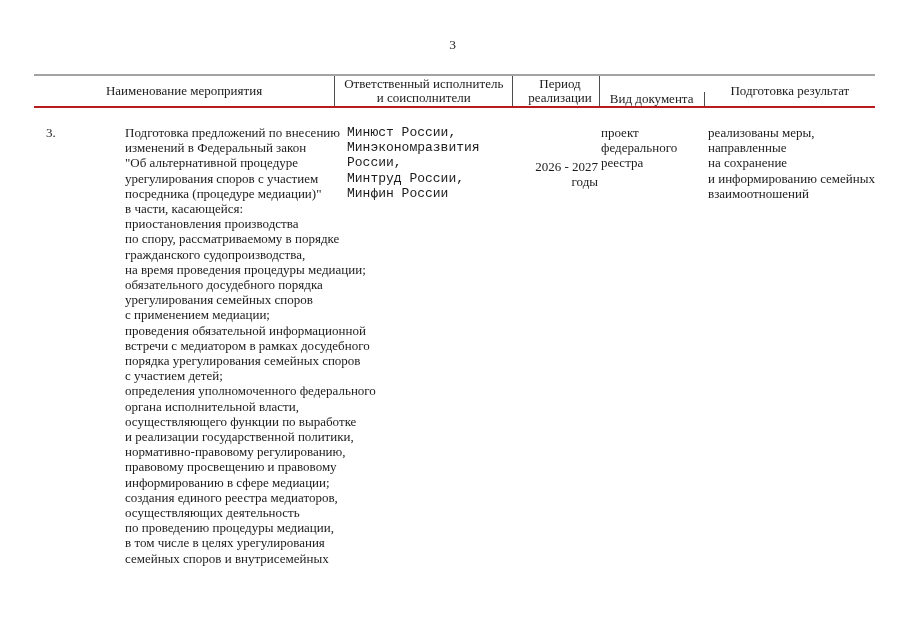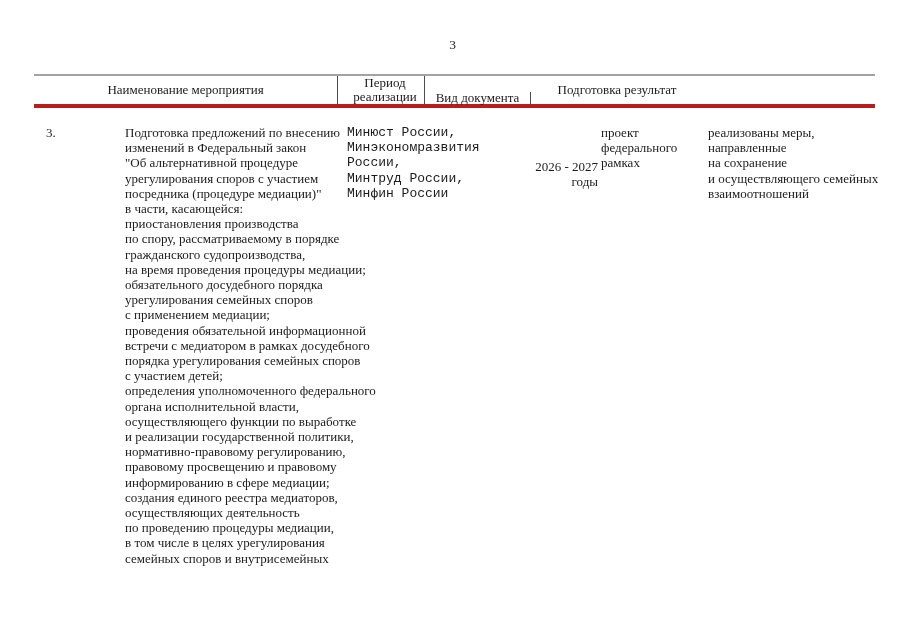--- a/index.html
+++ b/index.html
@@ -26,21 +26,21 @@
     line-height: 15px;
   }
   .thead {
     position: absolute;
     top: 74px;
     left: 34px;
     width: 841px;
     height: 34px;
     box-sizing: border-box;
     border-top: 2px solid #a3a3a3;
-    border-bottom: 4px solid #b91c1c;
+    border-bottom: 2px solid #b91c1c;
     display: flex;
     align-items: stretch;
   }
   .th {
     box-sizing: border-box;
     display: flex;
     align-items: center;
     justify-content: center;
     text-align: center;
     font-size: 13px;
@@ -70,20 +70,22 @@
 </style>
 </head>
 <body>
 
 <div class="page">
 
   <div class="page-number">3</div>
 
   <div class="thead">
     <div class="th th-0">Наименование мероприятия</div>
+    <div class="th th-1">Ответственный исполнитель
+и соисполнители</div>
     <div class="th th-2">Период
 реализации</div>
     <div class="th th-3">Вид документа</div>
     <div class="th th-4">Подготовка результат</div>
   </div>
 
   <div class="tbody">
     <div class="cell row-num">3.</div>
     <div class="cell c-activity">Подготовка предложений по внесению
 изменений в Федеральный закон
@@ -115,21 +117,21 @@
 в том числе в целях урегулирования
 семейных споров и внутрисемейных</div>
     <div class="cell c-exec">Минюст России,
 Минэкономразвития России,
 Минтруд России,
 Минфин России</div>
     <div class="cell c-period">2026 - 2027
 годы</div>
     <div class="cell c-doc">проект
 федерального
-рамках</div>
+реестра</div>
     <div class="cell c-result">реализованы меры,
 направленные
 на сохранение
-и осуществляющего семейных
+и информированию семейных
 взаимоотношений</div>
   </div>
 
 </div>
 
 </body></html>

